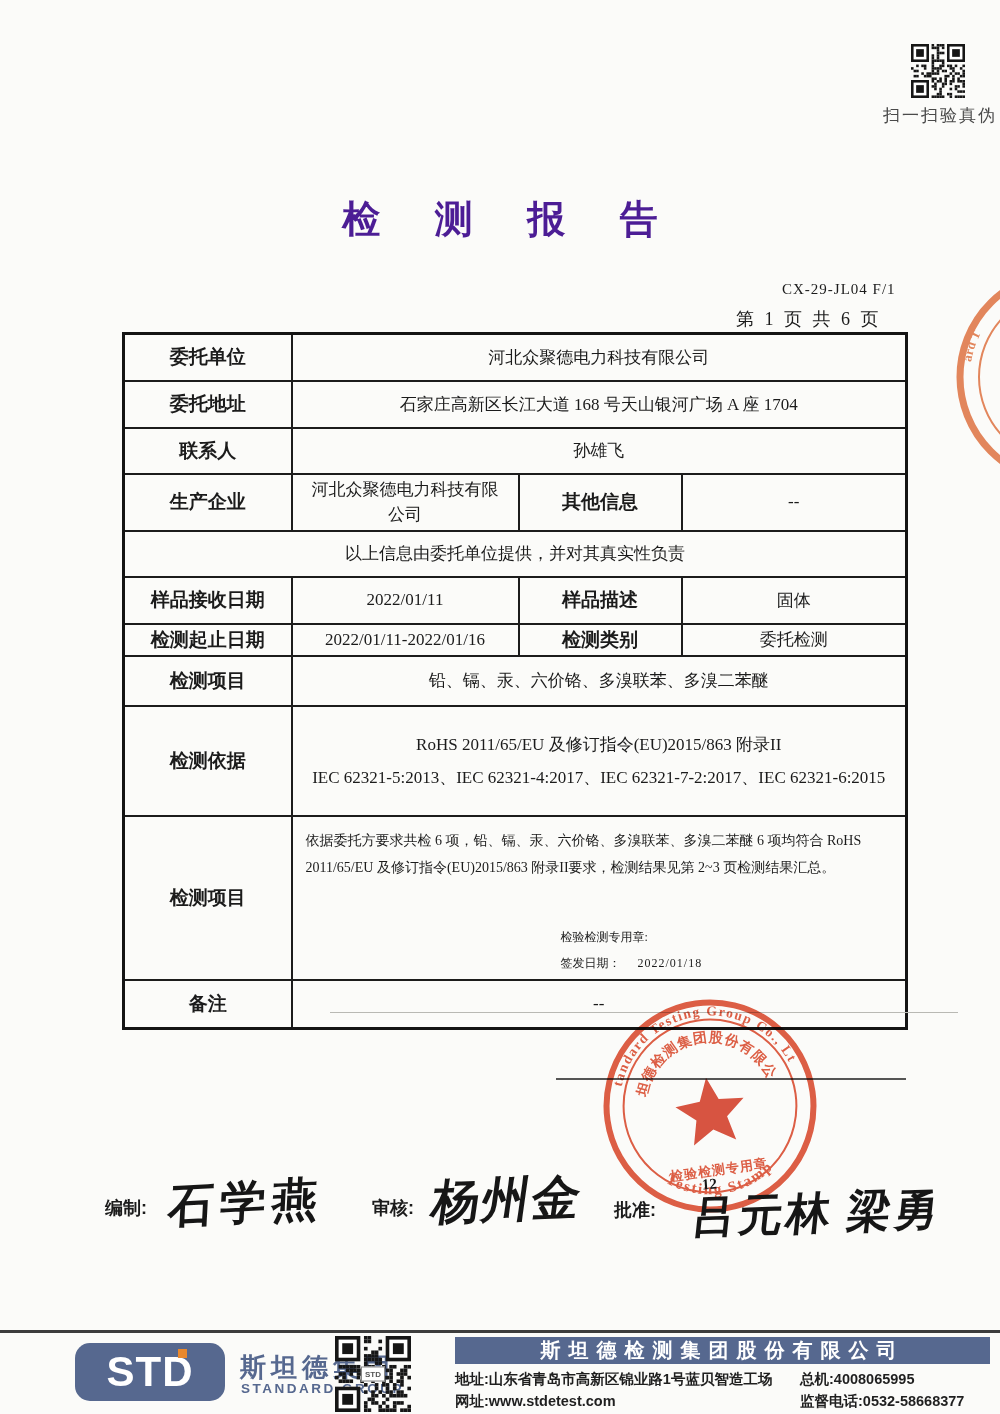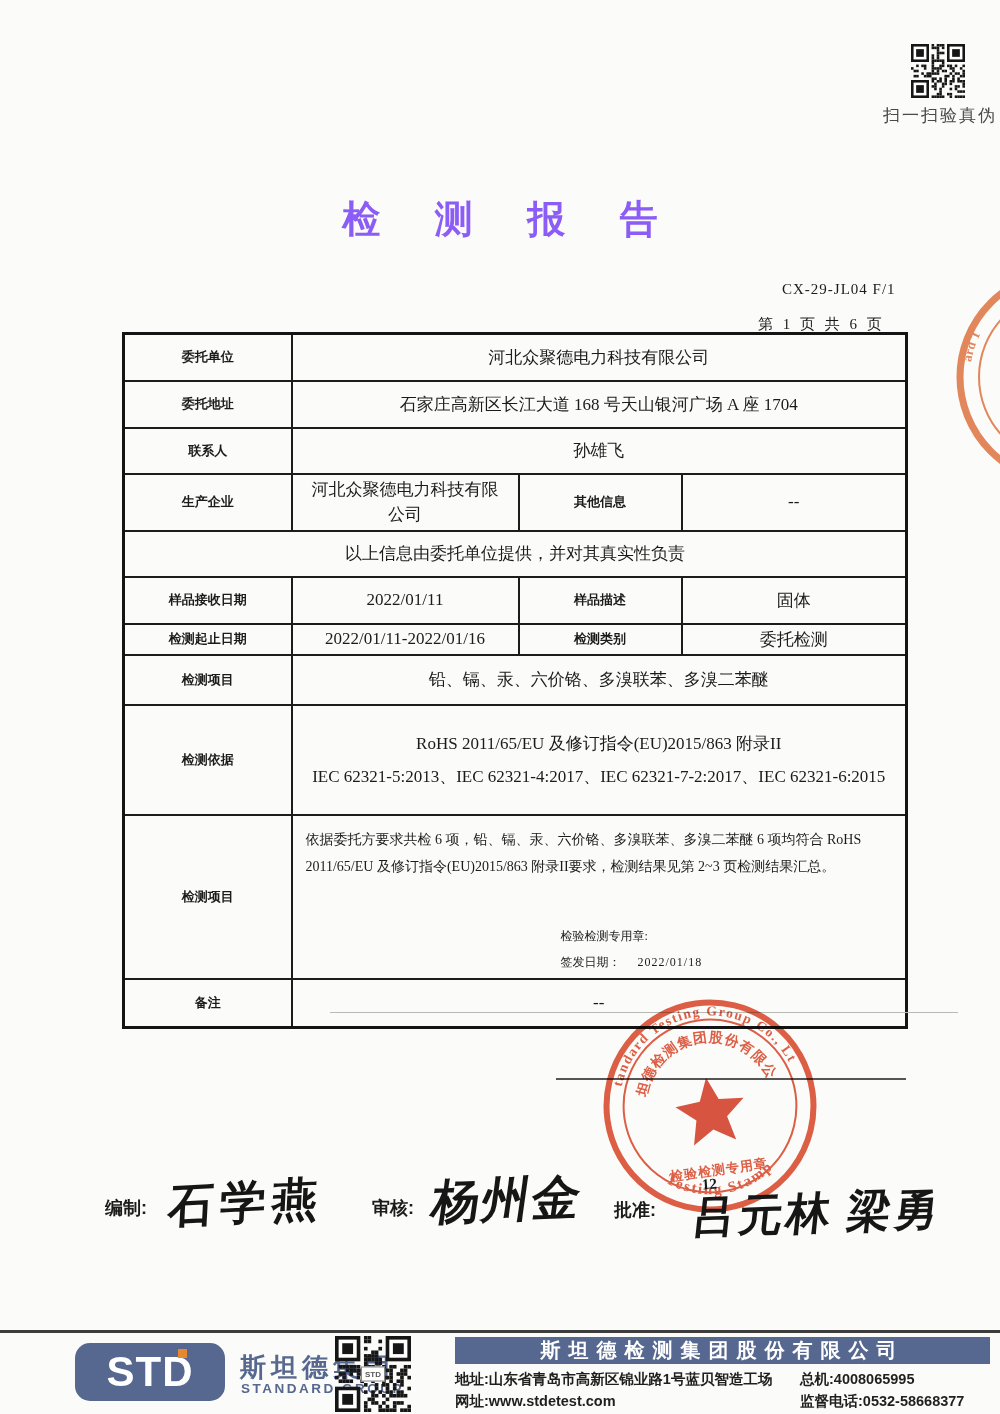--- a/index.html
+++ b/index.html
@@ -7,36 +7,36 @@
     position:relative; width:1000px; height:1414px; margin:0 auto;
     background:#fbfbf9; overflow:hidden;
     font-family:"Liberation Serif","DejaVu Serif",serif; color:#1b1b1b;
   }
   
   .top-qr{position:absolute; left:910px; top:44px; width:56px; height:54px;}
   .top-qr-caption{position:absolute; left:870px; top:104px; width:140px; text-align:center;
     font-size:17px; color:#4a4a4a; letter-spacing:2px; font-family:"Liberation Serif",serif;}
   .doc-title{position:absolute; left:0; top:194px; width:100%; text-align:center;
     font-family:"Liberation Sans","DejaVu Sans",sans-serif; font-weight:bold;
-    font-size:38px; letter-spacing:22px; text-indent:22px; color:#8b5cf6;}
+    font-size:38px; letter-spacing:22px; text-indent:22px; color:#4c1d95;}
   .report-no{position:absolute; left:125px; top:299px; font-size:18px;}
   .form-code{position:absolute; left:782px; top:281px; font-size:15px; letter-spacing:1px;}
-  .page-info{position:absolute; left:758px; top:307px; font-size:15px; letter-spacing:3px;margin-top:8px;}
+  .page-info{position:absolute; left:736px; top:307px; font-size:18px; letter-spacing:3px;}
   
   table.report{
     position:absolute; left:122px; top:332px; width:783px;
     border-collapse:collapse; table-layout:fixed;
     font-size:17px;
   }
   table.report td{
     border:2px solid #1c1c1c; text-align:center; vertical-align:middle;
     padding:2px 8px; overflow:hidden;
   }
   table.report{border:3px solid #141414;}
-  td.lbl{font-family:"Liberation Sans","DejaVu Sans",sans-serif; font-weight:bold; font-size:13px;}
+  td.lbl{font-family:"Liberation Sans","DejaVu Sans",sans-serif; font-weight:bold; font-size:19px;}
   td.left{text-align:left; padding-left:13px; padding-right:10px;}
   td.conclusion-cell{position:relative; vertical-align:top;}
   .conclusion-text{position:absolute; top:10px; left:13px; right:12px; text-align:left;
     font-size:14px; line-height:1.95;}
   .stamp-note{position:absolute; left:268px; top:112px; text-align:left; font-size:12px;}
   .stamp-note div{margin-bottom:9px;}
   
   .stamp-main{position:absolute; left:602px; top:998px; width:216px; height:216px;
     transform:rotate(-8deg); opacity:.88; mix-blend-mode:multiply; pointer-events:none;}
   .stamp-edge{position:absolute; left:930px; top:250px; width:70px; height:270px;

